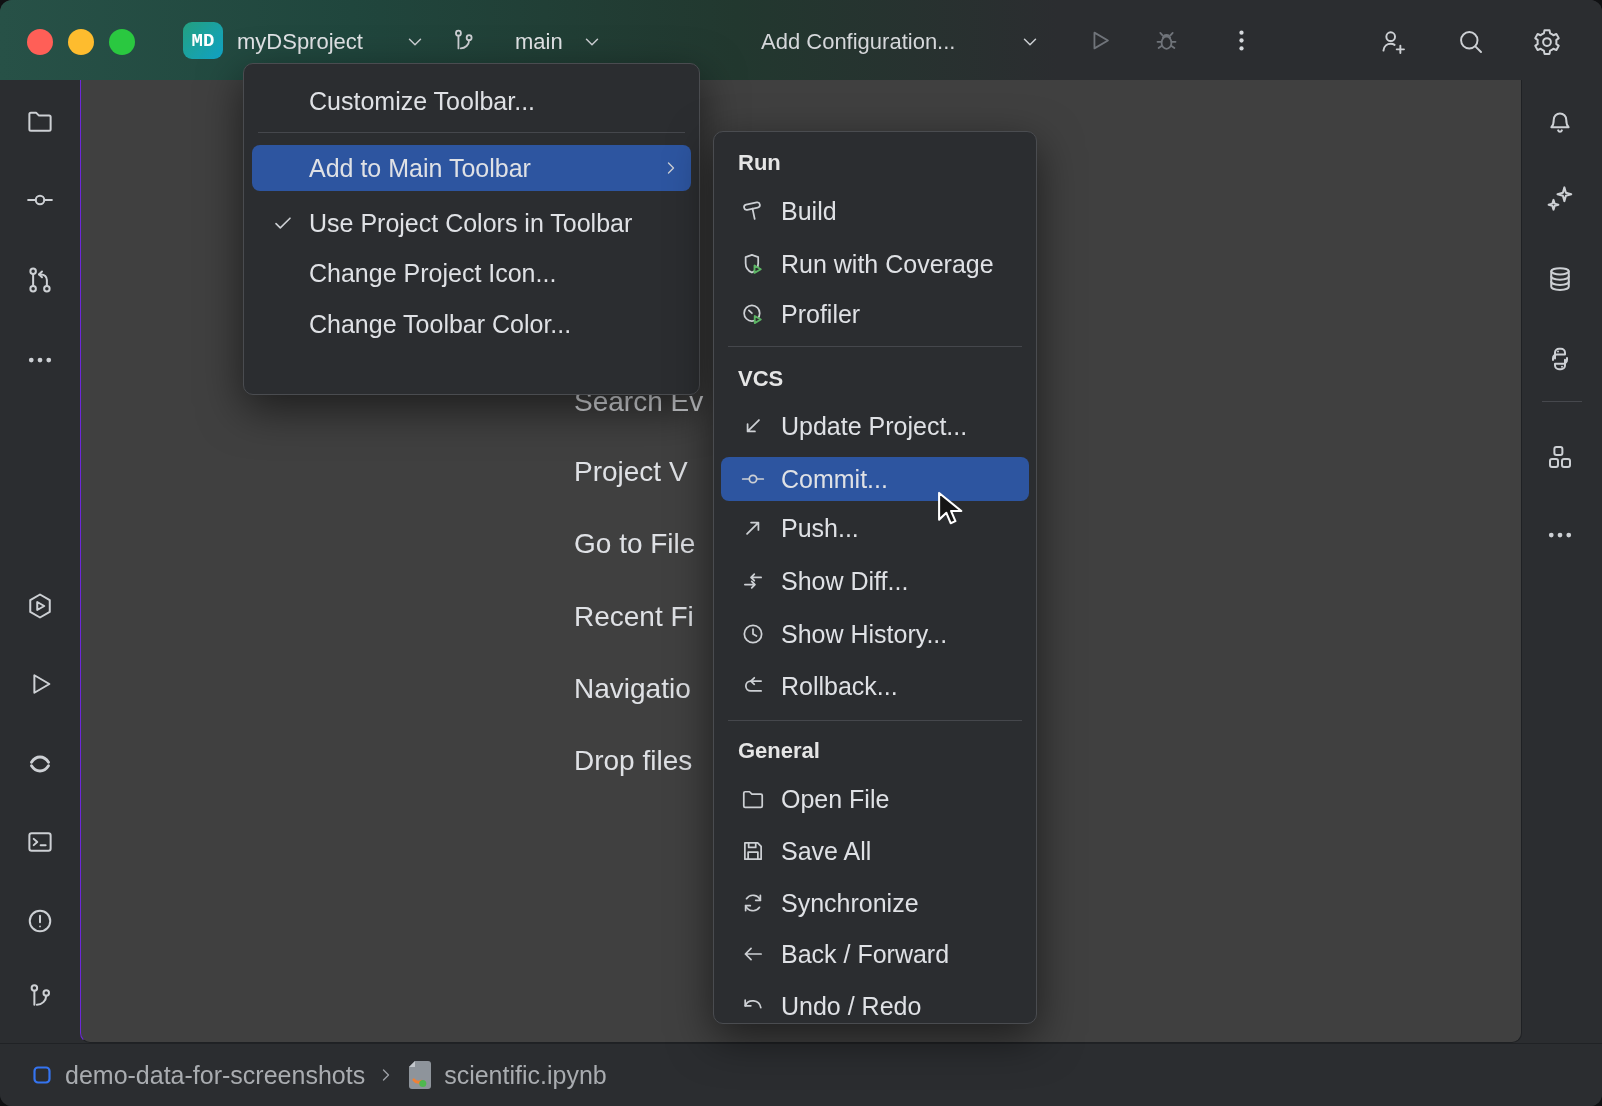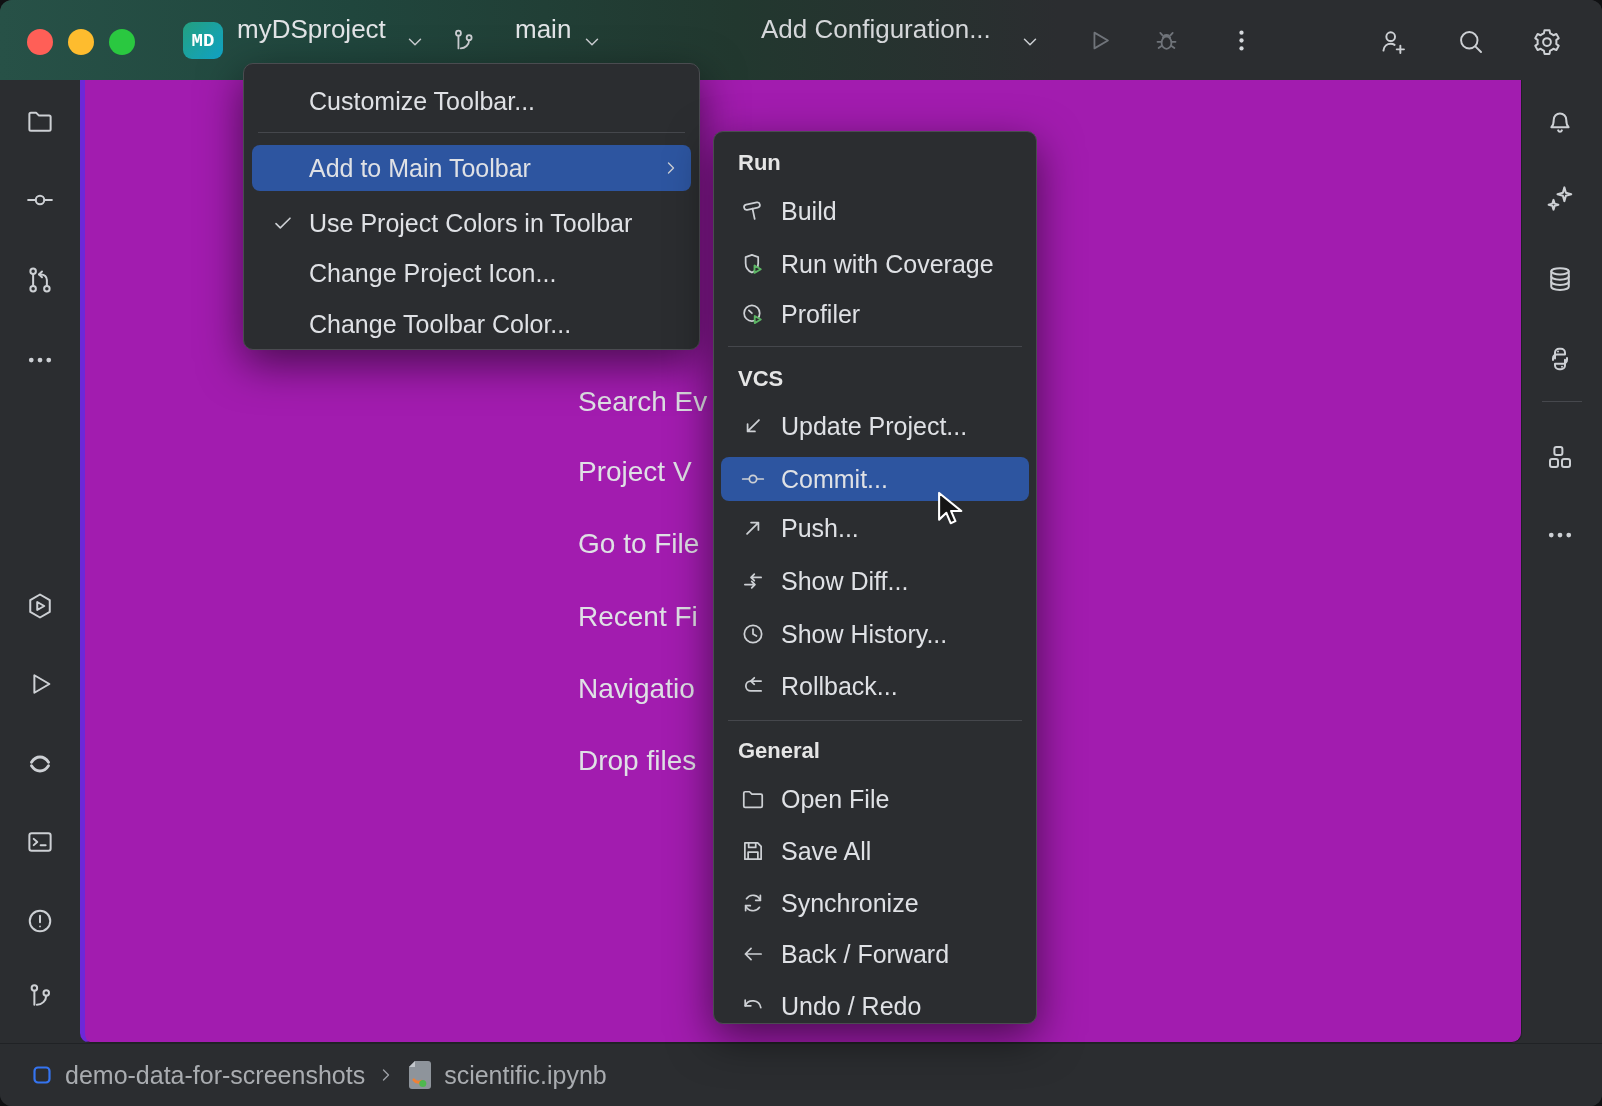--- a/index.html
+++ b/index.html
@@ -10,48 +10,48 @@
 
   
   .titlebar{position:absolute;left:0;top:0;width:1602px;height:80px;z-index:2;
     background:linear-gradient(90deg,#275147 0%,#20463d 22%,#22382f 46%,#2b2d30 66%,#2b2d30 100%);
     display:flex;align-items:center;}
   .traffic{position:absolute;top:29px;left:27px;display:flex;gap:15px;}
   .light{width:26px;height:26px;border-radius:50%;}
   .badge{position:absolute;left:183px;top:22px;width:40px;height:37px;border-radius:9px;
     background:linear-gradient(135deg,#23a07f,#11a3c6);color:#fff;display:flex;align-items:center;justify-content:center;
     font-family:Liberation Mono, monospace;font-weight:bold;font-size:19px;}
-  .tb-text{color:#e2e4e7;font-size:26px;font-weight:500;position:absolute;top:14px;}
+  .tb-text{color:#e2e4e7;font-size:22px;font-weight:500;position:absolute;top:29px;}
   .tb-icon{position:absolute;top:27px;}
 
   
   .sidebar{position:absolute;top:80px;width:80px;height:963px;z-index:1;}
   .sidebar.left{left:0;}
   .sidebar.right{left:1522px;}
   .sb-btn{position:absolute;left:25px;width:30px;height:30px;}
   .sidebar.right .sb-btn{left:23px;}
   .sb-sep{position:absolute;left:20px;width:40px;height:1px;background:#46484d;}
 
   
-  .editor{position:absolute;left:80px;top:80px;width:1442px;height:963px;background:#a21caf;
-    border-left:5px solid #6d28d9;border-right:1px solid #1f2124;border-bottom:1px solid #1f2124;
+  .editor{position:absolute;left:80px;top:80px;width:1442px;height:963px;background:#404040;
+    border-left:1px solid #6d28d9;border-right:1px solid #1f2124;border-bottom:1px solid #1f2124;
     border-radius:0 0 10px 10px;z-index:1;box-sizing:border-box;}
   .tip{position:absolute;color:#dfe1e5;font-size:28px;white-space:nowrap;}
 
   
   .statusbar{position:absolute;left:0;top:1043px;width:1602px;height:63px;background:#2b2d30;border-top:1px solid #202225;
     z-index:2;display:flex;align-items:center;color:#a9acb0;font-size:25px;box-sizing:border-box;}
   .sb-left{position:absolute;left:30px;display:flex;align-items:center;gap:11px;}
   .sb-right{position:absolute;right:30px;display:flex;align-items:center;gap:14px;}
   .crumb{white-space:nowrap;}
 
   
   .popup{position:absolute;background:#2b2d30;border:1px solid #4a4c50;border-radius:10px;z-index:10;
     box-shadow:0 14px 44px rgba(0,0,0,.55);box-sizing:border-box;}
-  .popup1{left:243px;top:63px;width:457px;height:287px;}
+  .popup1{left:243px;top:63px;width:457px;height:332px;}
   .popup2{left:713px;top:131px;width:324px;height:893px;}
   .mi{position:absolute;left:0;width:100%;height:46px;display:flex;align-items:center;color:#dfe1e5;font-size:25px;white-space:nowrap;box-sizing:border-box;}
   .popup1 .mi{padding-left:65px;}
   .mi.selected .hl{position:absolute;left:8px;right:8px;top:0;bottom:0;background:#2d55a0;border-radius:8px;z-index:0;}
   .mi>*{position:relative;z-index:1;}
   .mi .check{position:absolute;left:27px;top:11px;}
   .mi .sub-arrow{position:absolute;right:18px;top:13px;}
   .msep{position:absolute;left:14px;right:14px;height:1px;background:#45474c;}
   .mhead{position:absolute;left:24px;height:30px;display:flex;align-items:center;color:#e5e5e5;font-size:22px;font-weight:bold;text-align:center;}
   .p2row{position:absolute;left:0;width:100%;height:46px;display:flex;align-items:center;gap:15px;padding-left:26px;

